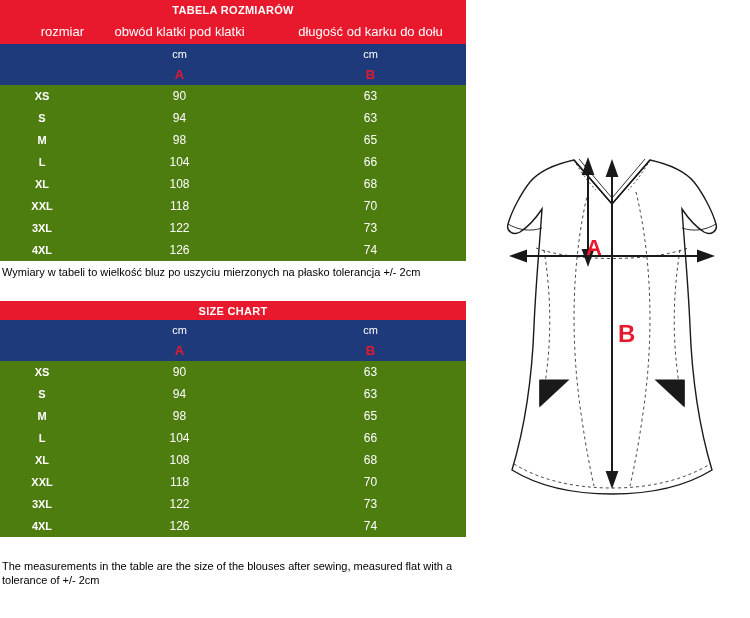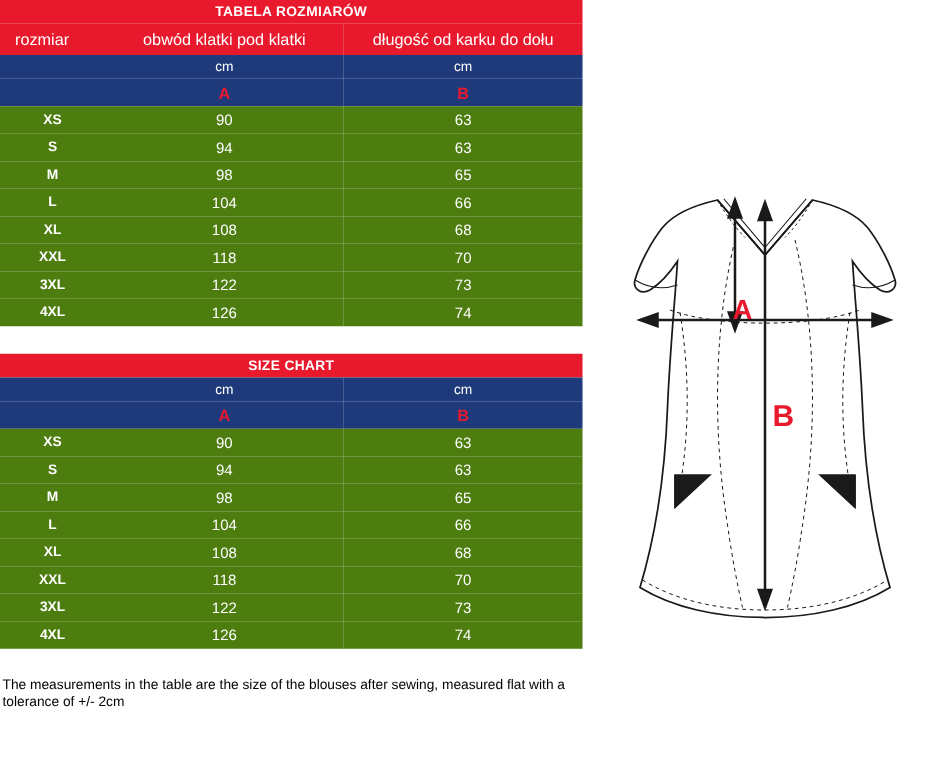--- a/index.html
+++ b/index.html
@@ -41,21 +41,21 @@
     height: 19px;
     letter-spacing: 0.3px;
   }
   .head-row td {
     background: #e8192c;
     color: #ffffff;
     font-size: 13px;
     height: 25px;
   }
   .head-row td.left {
-    text-align: left;
+    text-align: right;
     padding-left: 12px;
   }
   .unit-row td {
     background: #1f3a7a;
     color: #ffffff;
     font-size: 11px;
     height: 19px;
   }
   .letter-row td {
     background: #1f3a7a;
@@ -171,20 +171,21 @@
             <td>122</td>
             <td>73</td>
           </tr>
           <tr class="data-row">
             <td class="size">4XL</td>
             <td>126</td>
             <td>74</td>
           </tr>
         </tbody>
       </table>
+      <div class="note">Wymiary w tabeli to wielkość bluz po uszyciu mierzonych na płasko tolerancja +/- 2cm</div>
     </div>
 
     <div class="spacer"></div>
 
     <div class="table-block">
       <table class="sizes">
         <colgroup>
           <col class="col-size">
             <col class="col-a">
             <col class="col-b">

